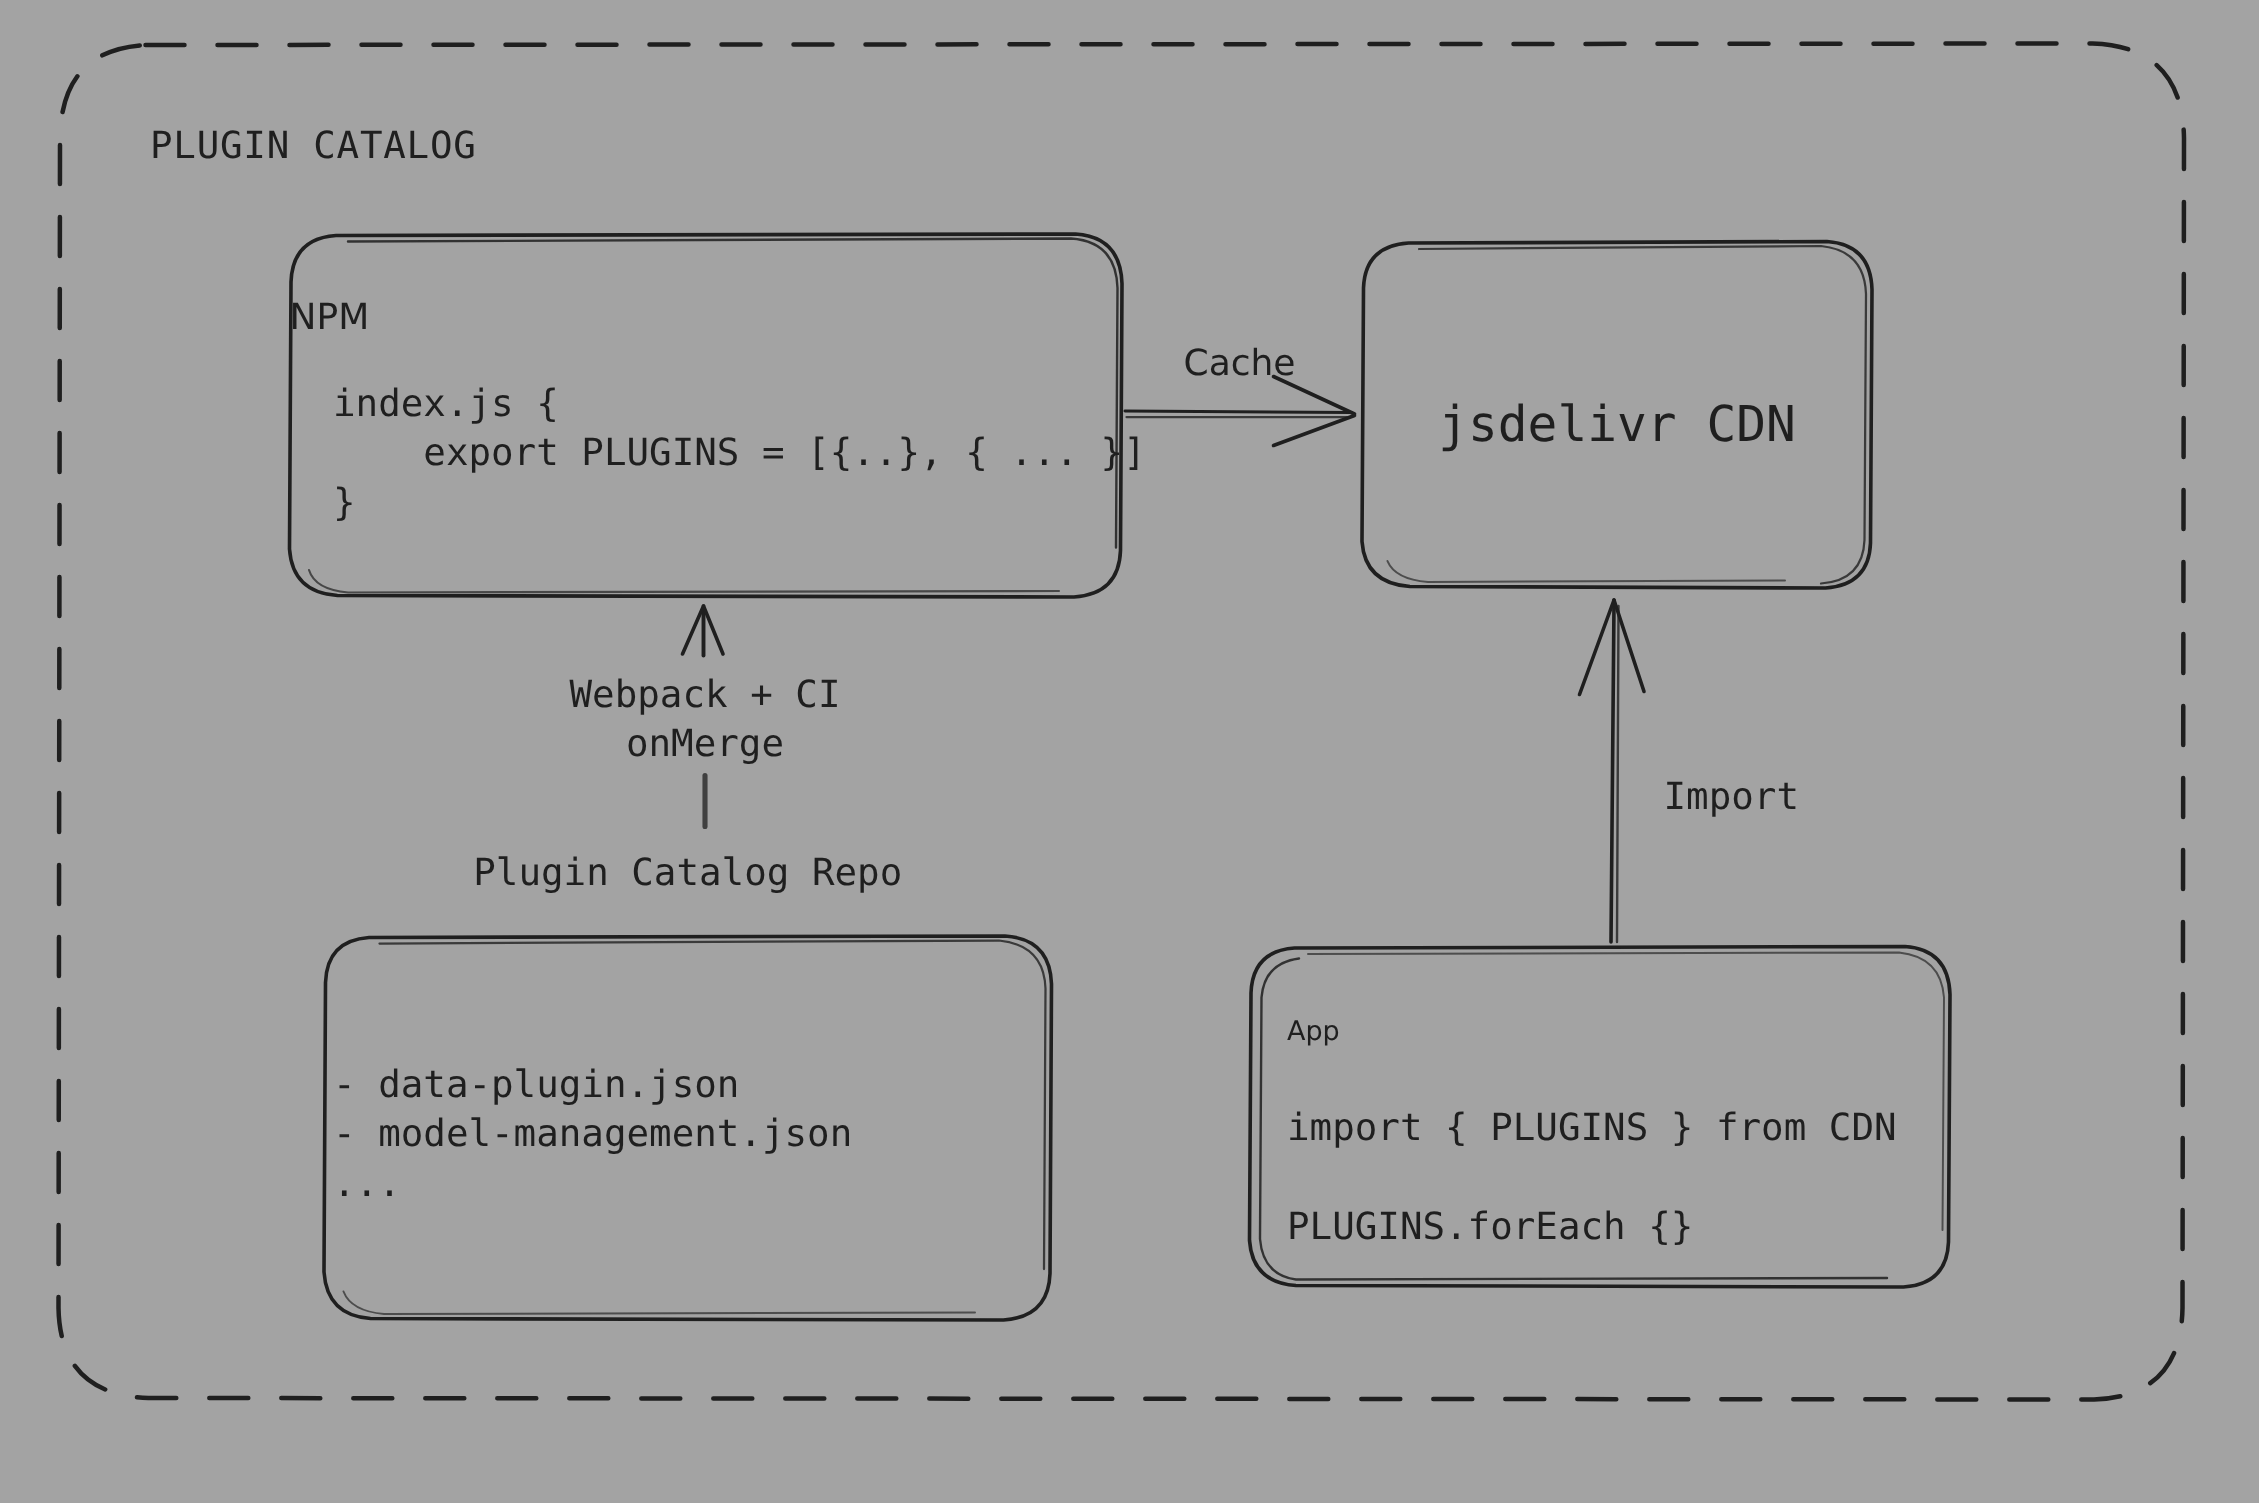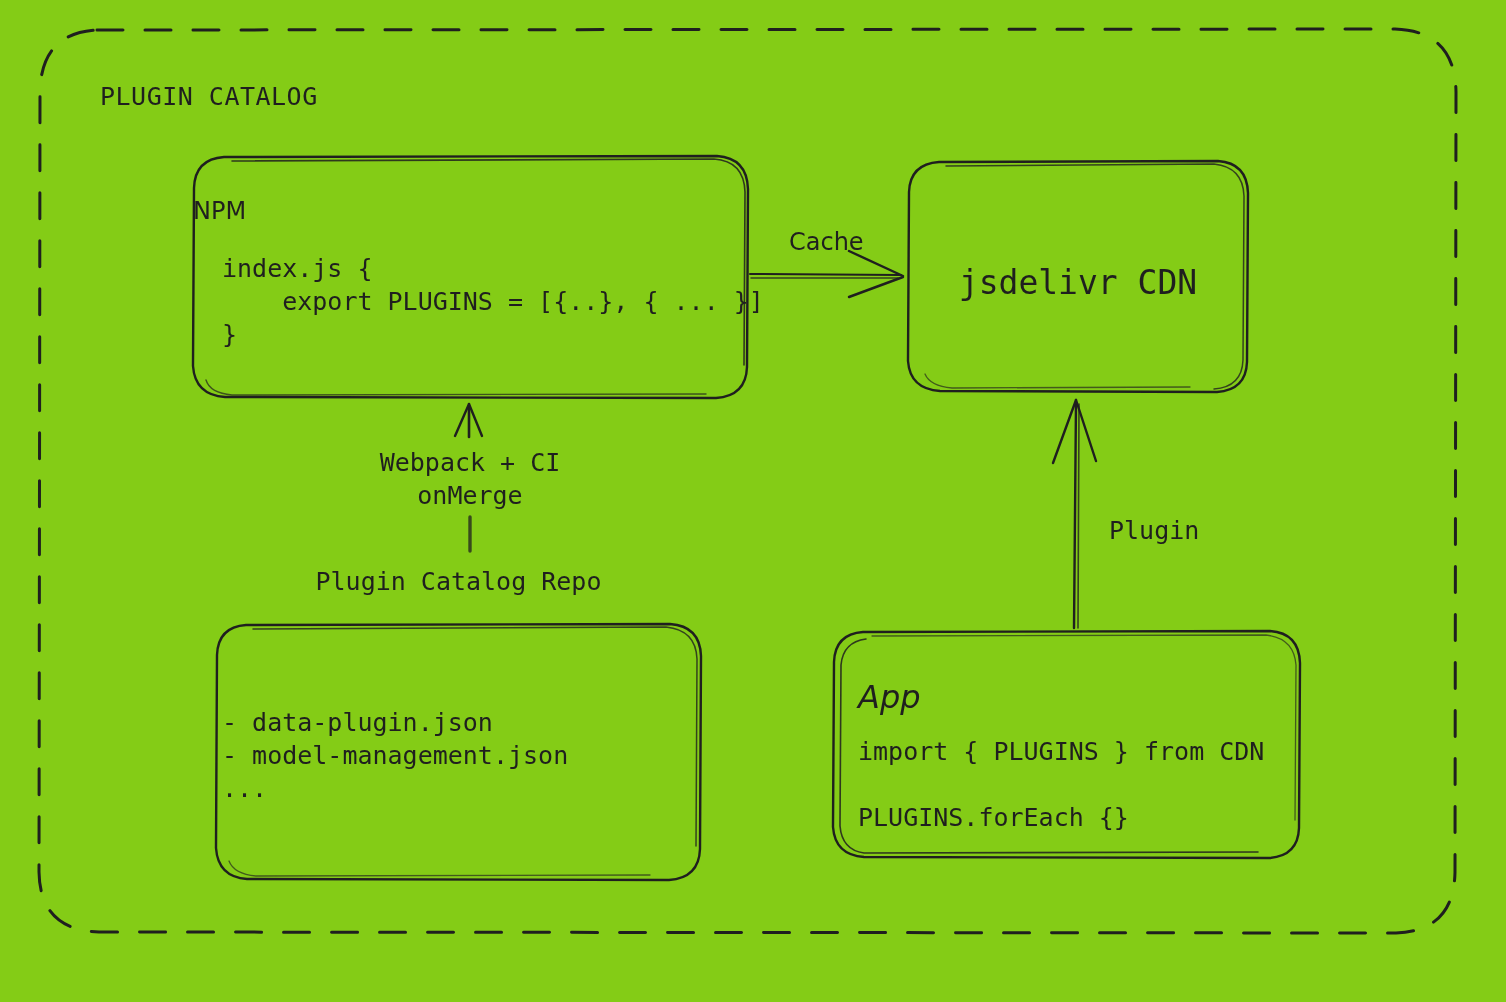--- a/index.html
+++ b/index.html
@@ -4,21 +4,21 @@
 <style>
   html, body {
     margin: 0;
     padding: 0;
     background: #ffffff;
   }
   #canvas {
     position: relative;
     width: 1506px;
     height: 1002px;
-    background: #84cc16;
+    background: #a3a3a3;
     overflow: hidden;
     font-family: "DejaVu Sans Mono", "Liberation Mono", monospace;
     color: #1f1f1f;
   }
   #sketch {
     position: absolute;
     left: 0;
     top: 0;
     width: 1506px;
     height: 1002px;
@@ -44,21 +44,21 @@
   #cdn-title         { left: 908px; top: 261px; width: 340px; text-align: center; font-size: 33px; }
 
   #cache-label       { left: 789px; top: 196px; font-size: 24px; margin-top: 31px; }
   #import-label      { left: 1109px; top: 514px; font-size: 25px; }
 
   #webpack-label     { left: 190px; top: 446px; width: 560px; text-align: center; font-size: 25px; }
 
   #repo-title        { left: 216px; top: 565px; width: 485px; text-align: center; font-size: 25px; }
   #repo-files        { left: 222px; top: 706px; font-size: 25px; }
 
-  #app-title         { left: 858px; top: 676px; font-size: 32px; font-style: italic; }
+  #app-title         { left: 858px; top: 676px; font-size: 18px; }
   #app-code          { left: 858px; top: 735px; font-size: 25px; }
 </style>
 </head>
 <body>
 
 <div id="canvas">
 
   <svg id="sketch" viewBox="0 0 1506 1002">
     <g fill="none" stroke="#1f1f1f" stroke-linecap="round" stroke-linejoin="round">
 
@@ -108,21 +108,21 @@
 
   <div class="lbl sans" id="npm-title">NPM</div>
   <div class="lbl" id="npm-code">index.js {
     export PLUGINS = [{..}, { ... }]
 }</div>
 
   <div class="lbl" id="cdn-title">jsdelivr CDN</div>
 
   <div class="lbl sans" id="cache-label">Cache</div>
 
-  <div class="lbl" id="import-label">Plugin</div>
+  <div class="lbl" id="import-label">Import</div>
 
   <div class="lbl" id="webpack-label">Webpack + CI
 onMerge</div>
 
   <div class="lbl" id="repo-files">- data-plugin.json
 - model-management.json
 ...</div>
   <div class="lbl" id="repo-title">Plugin Catalog Repo</div>
 
   <div class="lbl sans" id="app-title">App</div>

